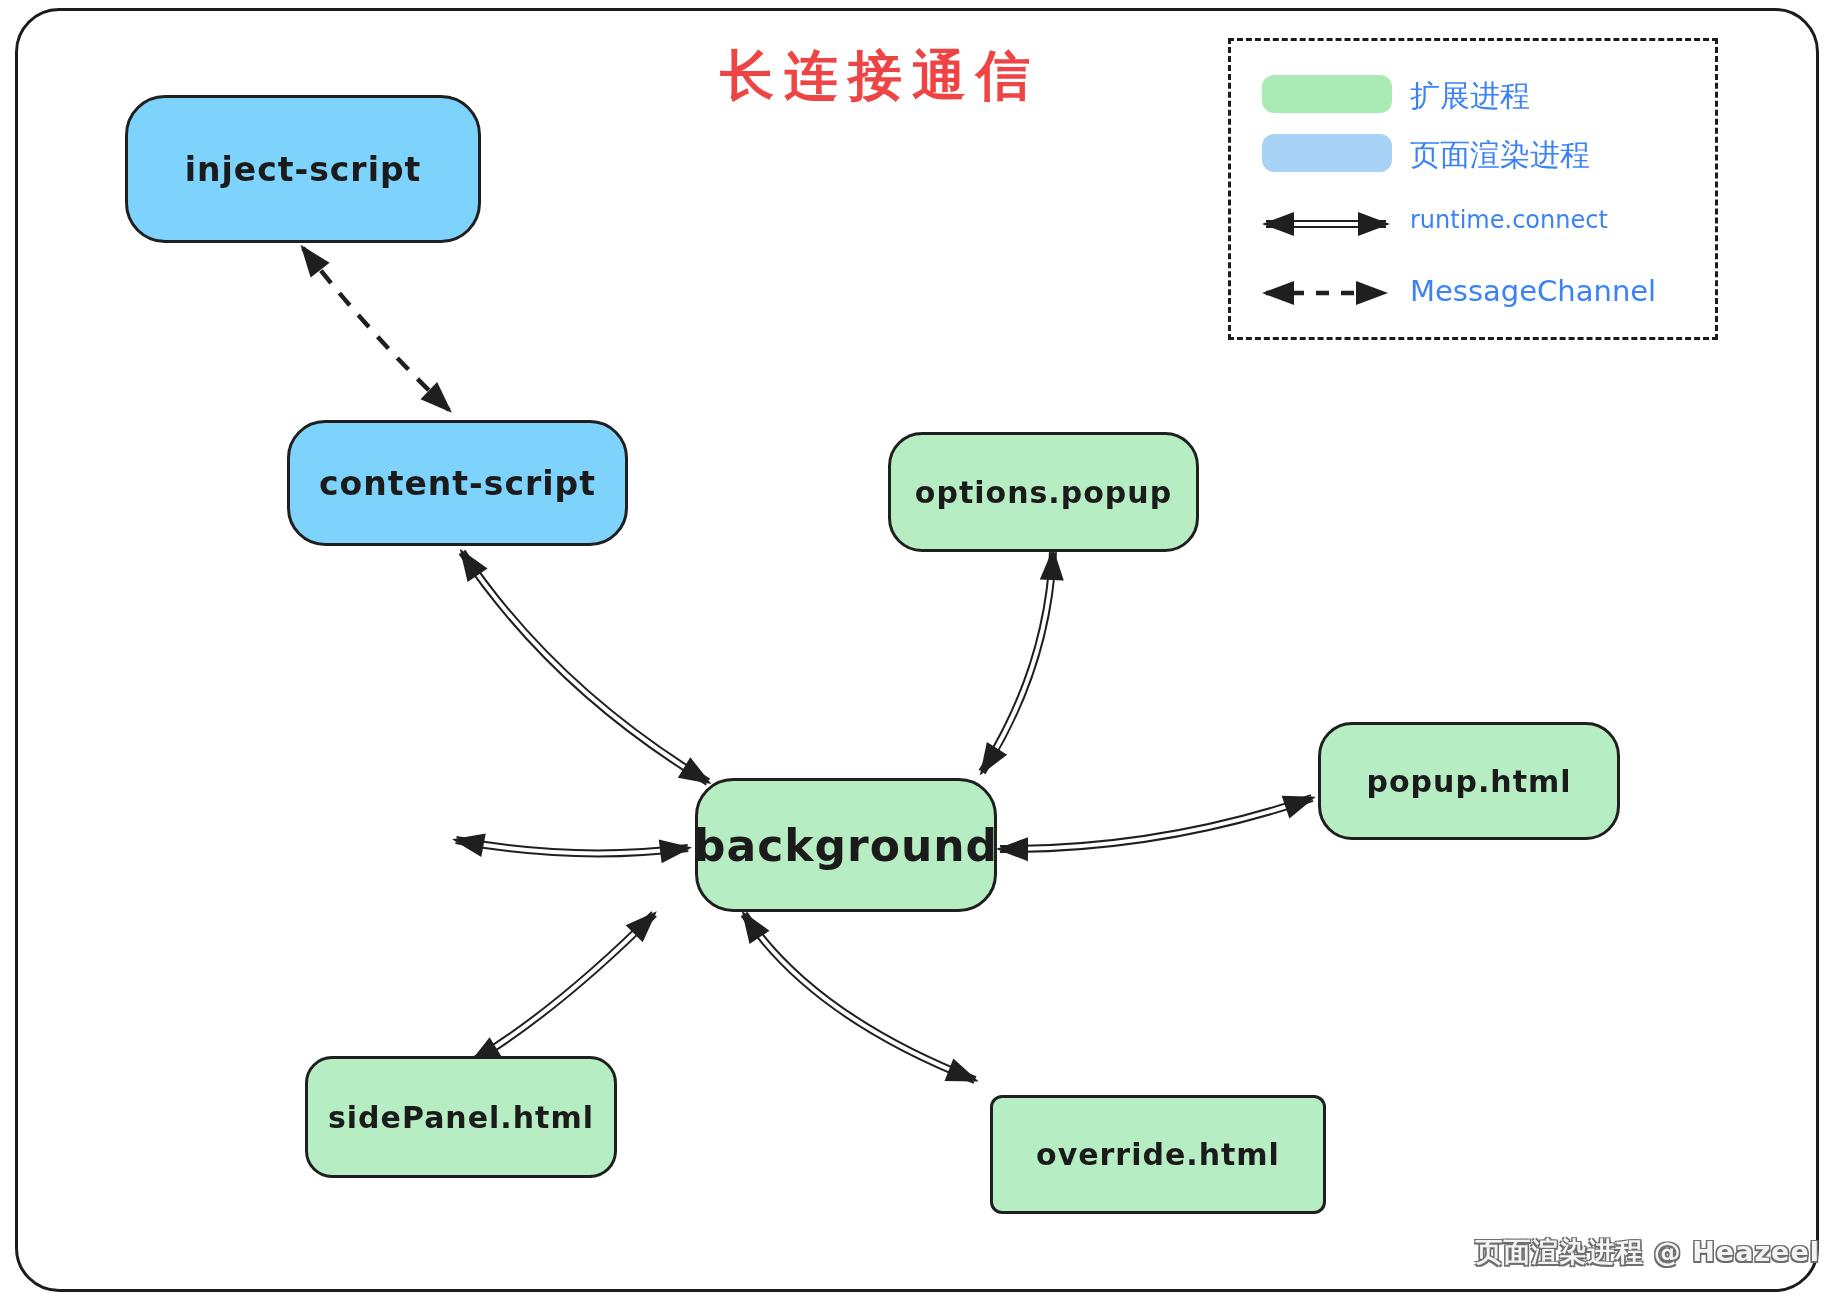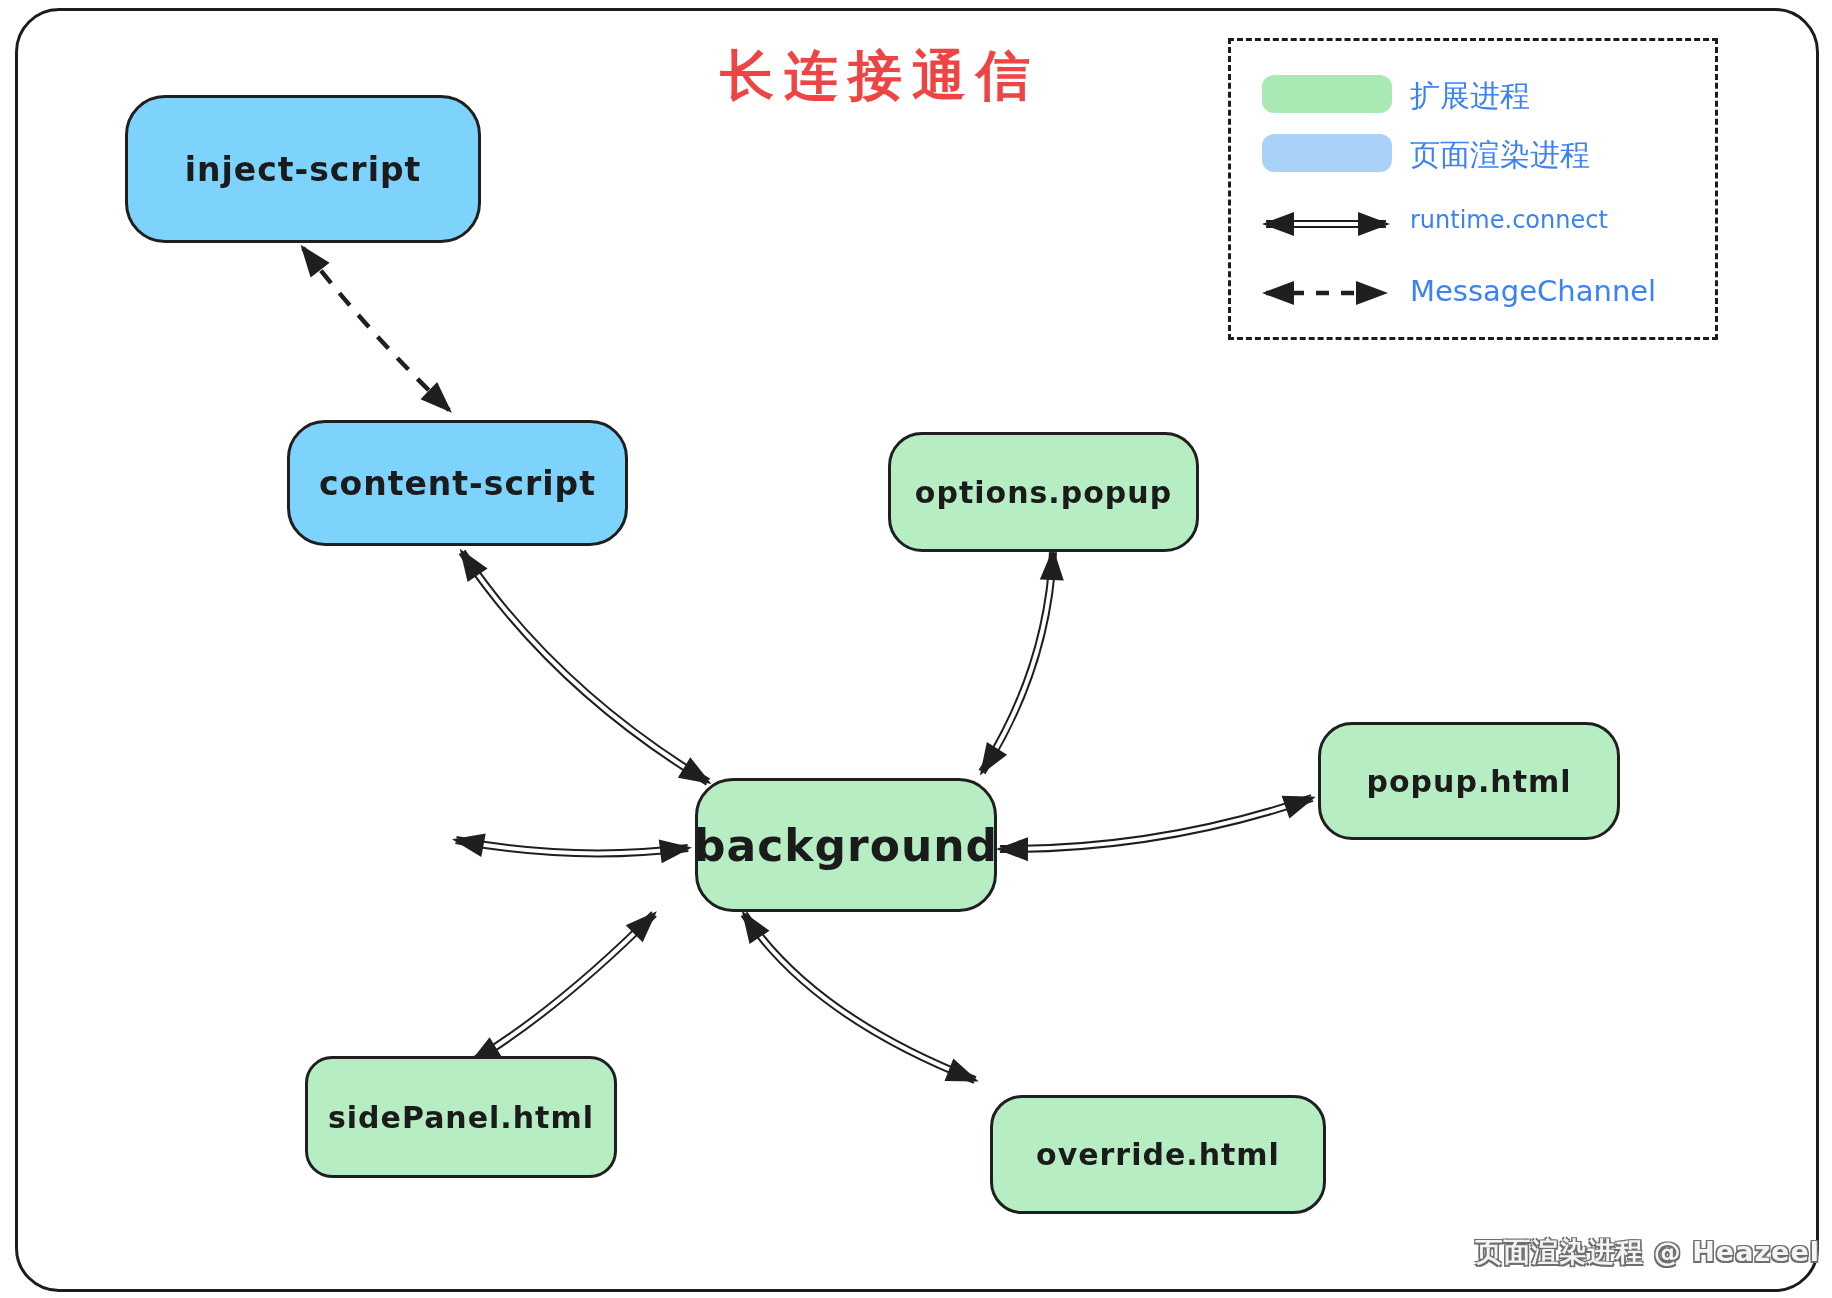--- a/index.html
+++ b/index.html
@@ -46,21 +46,21 @@
   }
   .node.blue{background:#7dd3fc;}
   .node.green{background:#b7edc2;}
   #node-inject{left:125px;top:95px;width:350px;height:142px;border-radius:40px;font-size:33px;}
   #node-content{left:287px;top:420px;width:335px;height:120px;border-radius:38px;font-size:33px;}
   #node-options{left:888px;top:432px;width:305px;height:114px;border-radius:34px;}
   #node-popup{left:1318px;top:722px;width:296px;height:112px;border-radius:34px;}
   #node-devtools{left:122px;top:775px;width:326px;height:106px;border-radius:34px;}
   #node-background{left:695px;top:778px;width:296px;height:128px;border-radius:38px;font-size:44px;}
   #node-sidepanel{left:305px;top:1056px;width:306px;height:116px;border-radius:27px;}
-  #node-override{left:990px;top:1095px;width:330px;height:113px;border-radius:32px;}
+  #node-override{left:990px;top:1095px;width:330px;height:113px;border-radius:12px;}
   
   #edges{position:absolute;left:0;top:0;}
   .edge-black{fill:none;stroke:#1f1f1f;stroke-width:8;}
   .edge-white{fill:none;stroke:#ffffff;stroke-width:4;}
   .edge-dashed{fill:none;stroke:#1f1f1f;stroke-width:4.5;stroke-dasharray:16 13;}
   .edge-markers{fill:none;stroke:rgba(0,0,0,0);stroke-width:1;}
   
   #watermark{
     position:absolute;right:12px;top:1234px;
     font-size:27px;font-weight:700;letter-spacing:1px;color:#f4f4f4;

